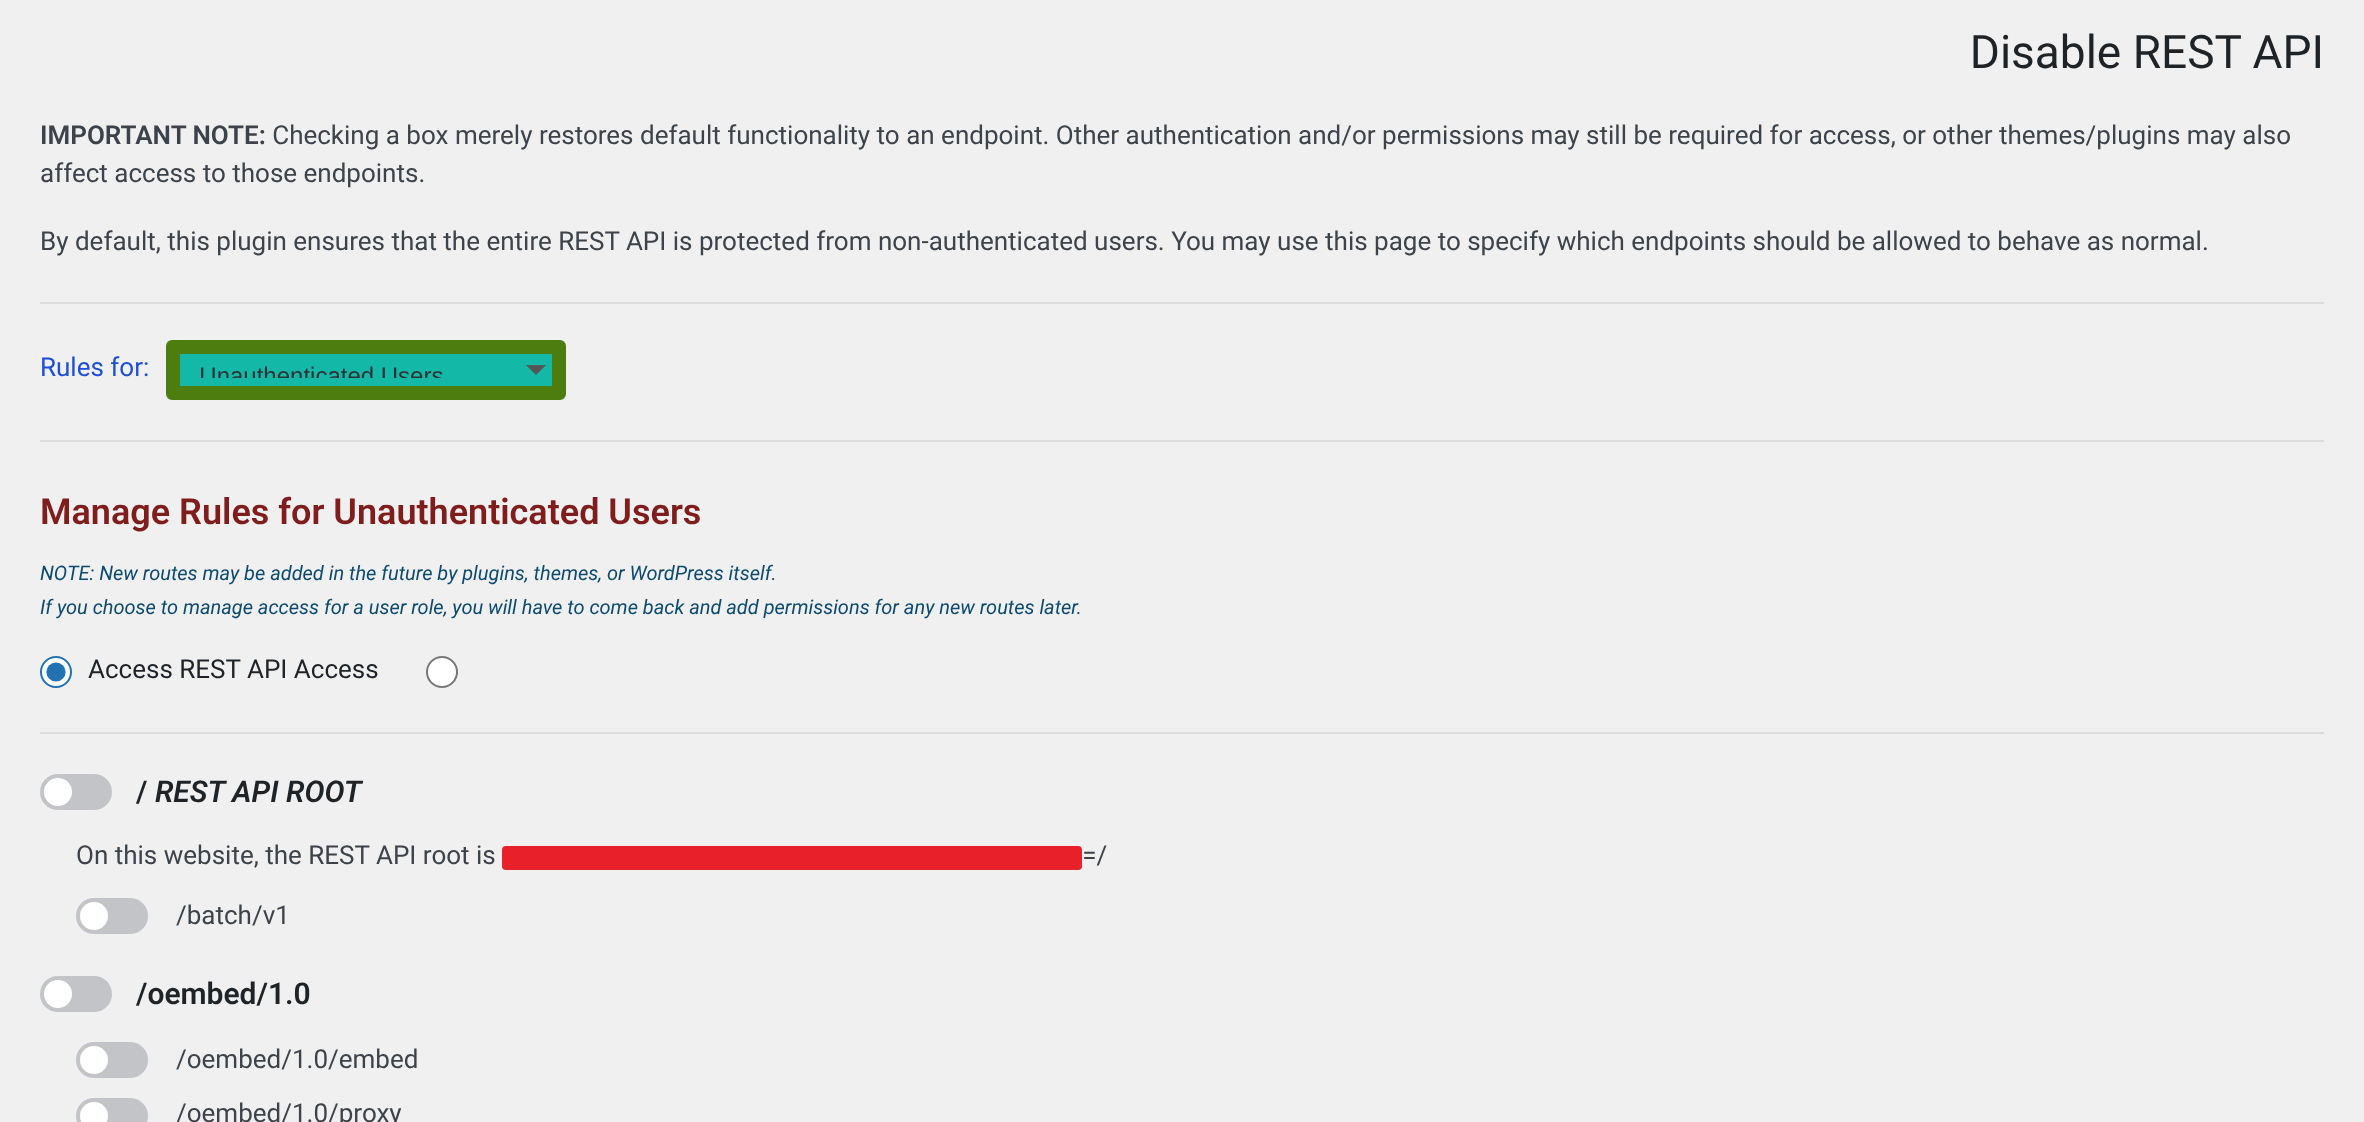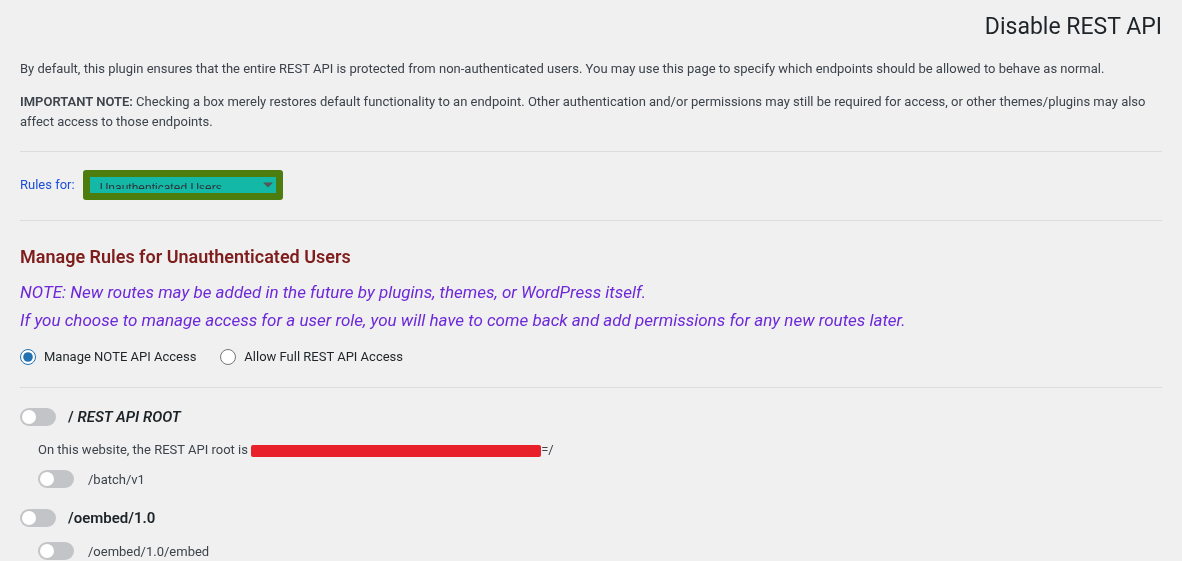--- a/index.html
+++ b/index.html
@@ -75,22 +75,22 @@
       transform: translateY(-50%);
       width: 0;
       height: 0;
       border-left: 5px solid transparent;
       border-right: 5px solid transparent;
       border-top: 5px solid #555;
       pointer-events: none;
     }
     .note-text {
       font-style: italic;
-      color: #6d28d9;
-      font-size: 17px;
+      color: #0c4a6e;
+      font-size: 10px;
       margin-bottom: 2px;
     }
     .radio-row {
       display: flex;
       align-items: center;
       gap: 24px;
       margin-top: 14px;
       padding-bottom: 20px;
       border-bottom: 1px solid #dcdcde;
     }
@@ -175,48 +175,47 @@
     strong {
       font-weight: 600;
     }
   </style>
 </head>
 <body>
 
 <h1>Disable REST API</h1>
 
 <div class="intro-section">
-  <p>By default, this plugin ensures that the entire REST API is protected from non-authenticated users. You may use this page to specify which endpoints should be allowed to behave as normal.</p>
   <p>
     <strong>IMPORTANT NOTE:</strong><span> Checking a box merely restores default functionality to an endpoint. Other authentication and/or permissions may still be required for access, or other themes/plugins may also affect access to those endpoints.</span>
   </p>
+  <p>By default, this plugin ensures that the entire REST API is protected from non-authenticated users. You may use this page to specify which endpoints should be allowed to behave as normal.</p>
 </div>
 
 <div class="rules-for-section">
   <label>Rules for:</label>
   <div class="select-wrapper">
     <select>
       <option>Unauthenticated Users</option>
     </select>
   </div>
 </div>
 
 <div>
   <h2>Manage Rules for Unauthenticated Users</h2>
   <p class="note-text">NOTE: New routes may be added in the future by plugins, themes, or WordPress itself.</p>
   <p class="note-text">If you choose to manage access for a user role, you will have to come back and add permissions for any new routes later.</p>
 
   <div class="radio-row">
     <div class="radio-option">
       <input type="radio" name="access" id="r-manage" checked="" style="">
-      <label for="r-manage">Manage NOTE API Access</label>
+      <label for="r-manage">Access REST API Access</label>
     </div>
     <div class="radio-option">
       <input type="radio" name="access" id="r-allow" style="">
-      <label for="r-allow">Allow Full REST API Access</label>
     </div>
   </div>
 
   <div class="route-group">
     <div class="route-header">
       <div class="toggle"></div>
       <span class="route-header-label"><span>/ </span><em>REST API ROOT</em></span>
     </div>
     <p class="route-description">
       <span>On this website, the REST API root is </span><span class="redacted"></span><span>=/</span>

